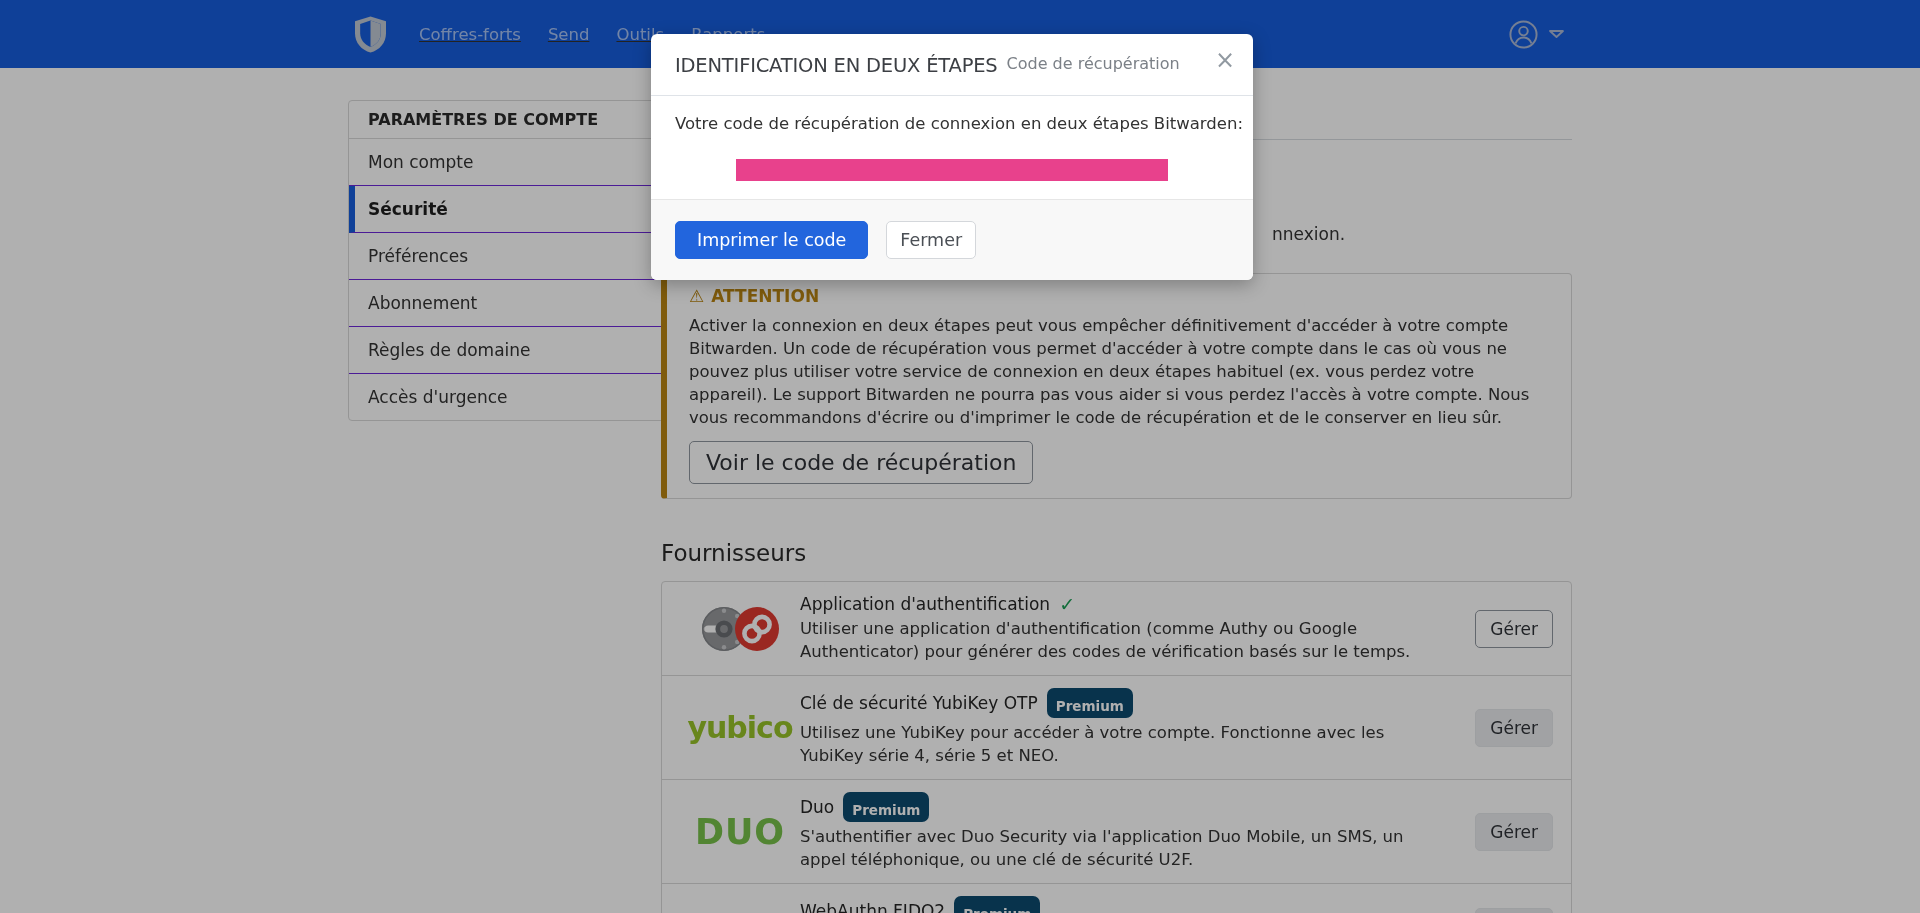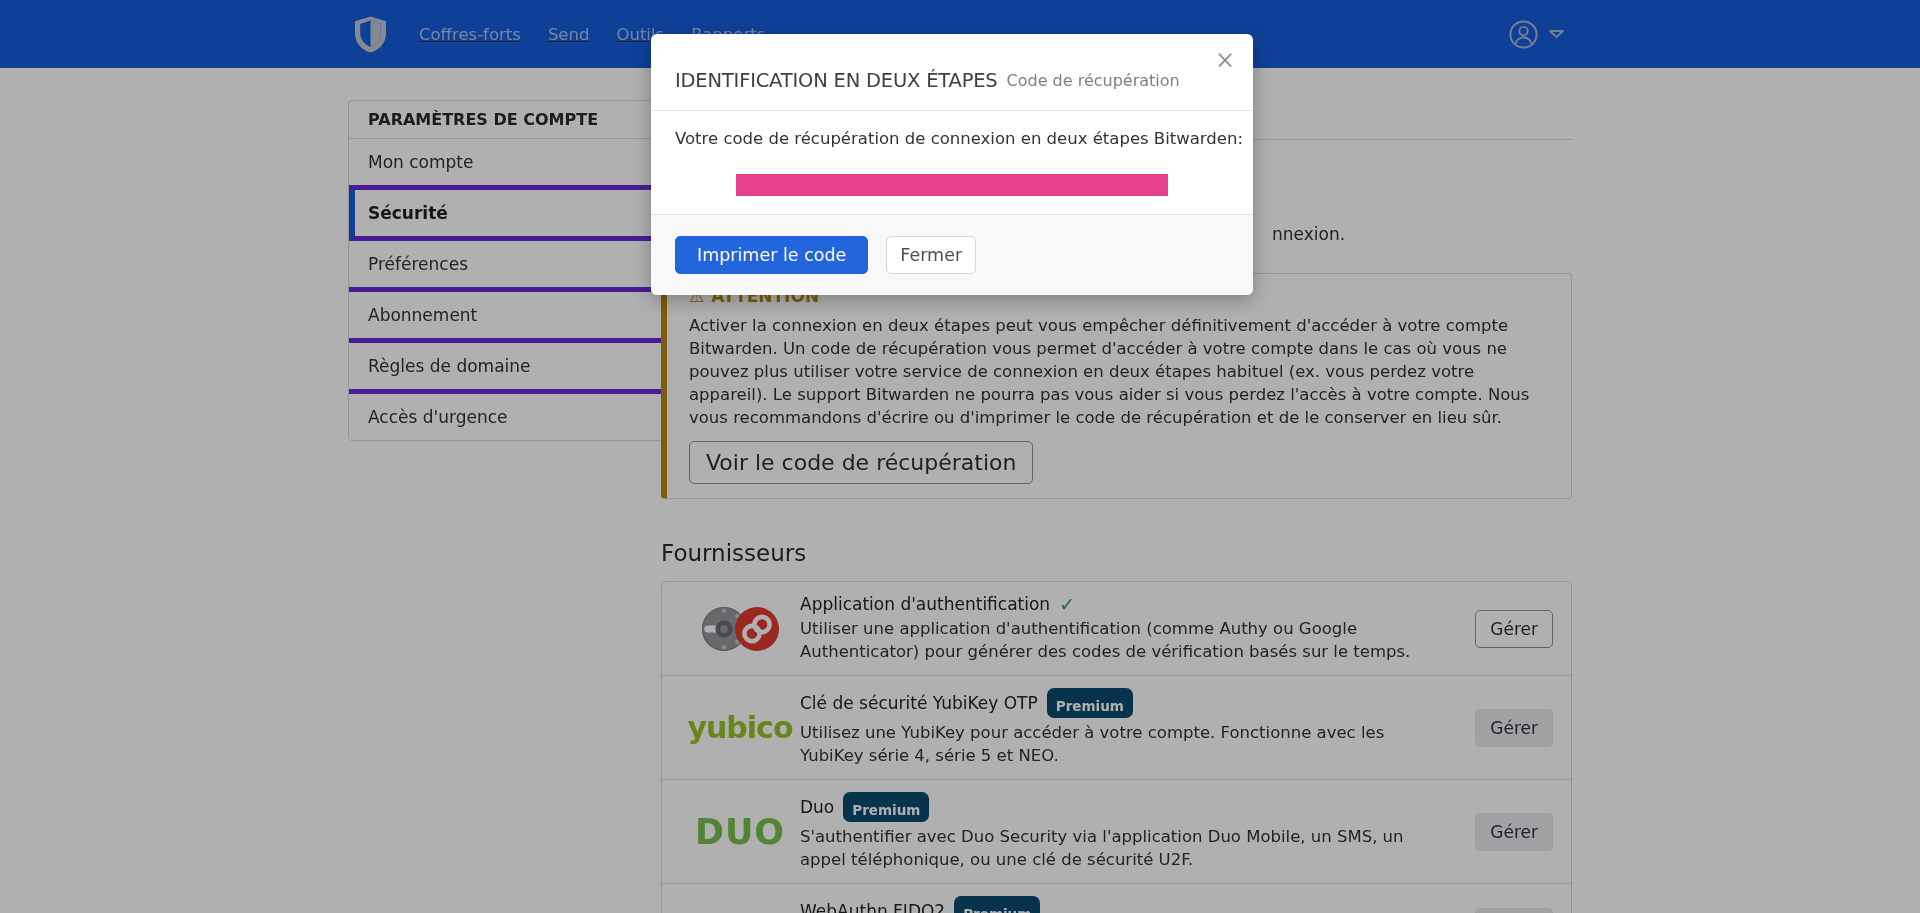--- a/index.html
+++ b/index.html
@@ -31,21 +31,21 @@
   .sidebar {
     position:absolute; left:348px; top:100px; width:344px;
     background:#fff; border:1px solid #d8d8d8; border-radius:4px;
   }
   .sg-header {
     padding:9px 19px; font-size:16px; font-weight:bold; color:#2b2b2b;
     border-bottom:1px solid #d8d8d8;
   }
   .sg-item {
     padding:13px 19px; font-size:17px; color:#333;
-    border-bottom:5px solid #6d28d9; cursor:pointer;
+    border-bottom:1px solid #6d28d9; cursor:pointer;
   }
   .sg-item:last-child { border-bottom:none; border-radius:0 0 4px 4px; }
   .sg-item.active {
     border-left:6px solid #175DDC; padding-left:13px;
     font-weight:bold; color:#1f1f1f;
   }
 
   
   .top-rule { position:absolute; left:661px; top:139px; width:911px; height:1px; background:#d7dbe0; }
   .intro-frag { position:absolute; left:1272px; top:224px; font-size:17px; color:#333; }
@@ -103,21 +103,21 @@
   .authy-circle { margin-left:-13px; }
 
   
   .backdrop { position:absolute; inset:0; background:rgba(0,0,0,0.31); z-index:10; }
   .modal {
     position:absolute; left:651px; top:34px; width:602px; z-index:20;
     background:#fff; border-radius:6px;
     box-shadow:0 5px 18px rgba(0,0,0,0.28);
   }
   .modal-header {
-    display:flex; align-items:center; padding:35px 24px 18px;
+    display:flex; align-items:flex-start; padding:20px 24px 18px;
     border-bottom:1px solid #dfe3e8; white-space:nowrap;
   }
   .modal-title { font-size:19.5px; color:#3c3f44; letter-spacing:-0.2px; }
   .modal-subtitle { font-size:16px; color:#7b8087; margin-left:9px; }
   .modal-close {
     position:absolute; right:12px; top:8px; background:none; border:none;
     font-size:24px; color:#9199a1; line-height:1; padding:6px;
   }
   .modal-body { padding:18px 24px 14px; text-align:center; }
   .modal-body p { margin:0; font-size:16.5px; color:#333; white-space:nowrap; }

